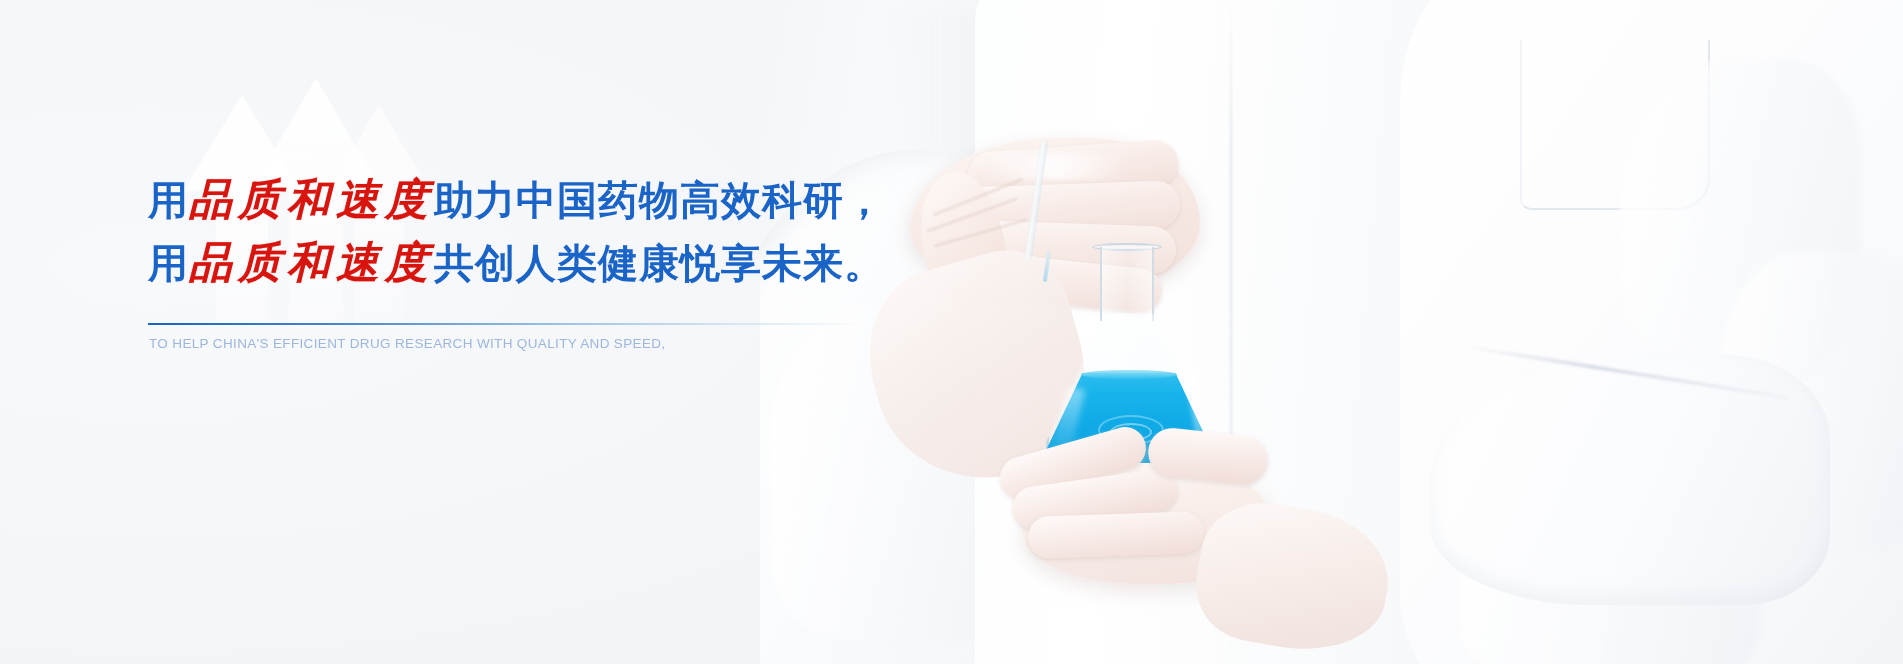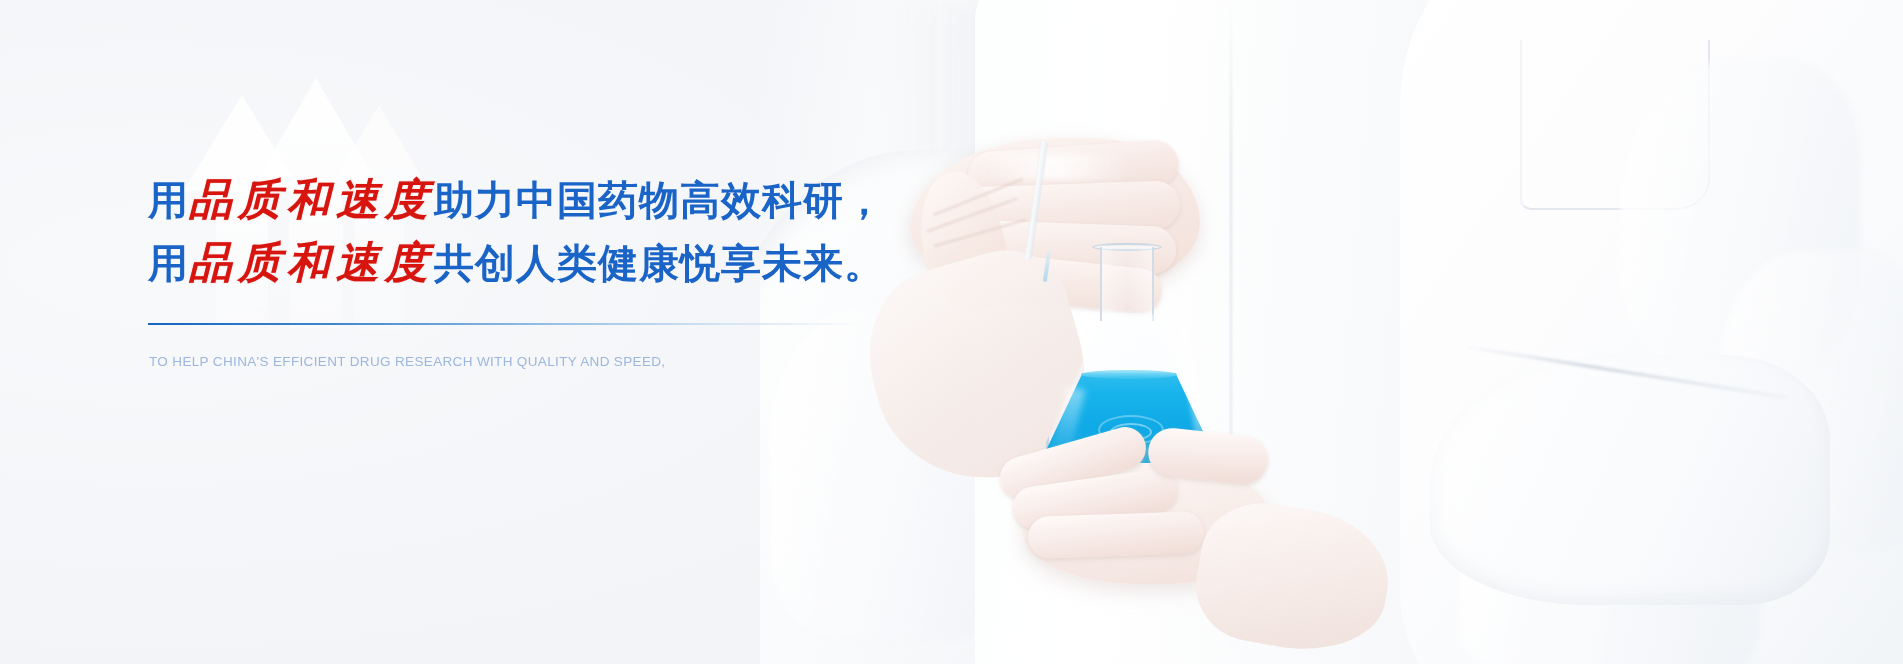--- a/index.html
+++ b/index.html
@@ -307,21 +307,21 @@
   }
   .sub {
     position:absolute;
     left:149px;
     color:#9cb6de;
     font-size:13.5px;
     letter-spacing:0.35px;
     white-space:nowrap;
     font-weight:400;
   }
-  .sub1 { top:354px; }
+  .sub1 { top:336px; }
   .sub2 { top:377px; }
 </style>
 </head>
 <body>
 
 <div id="banner">
 
   <div class="photo">
     <div class="photo-bg"></div>
     <div class="wall-shade"></div>

